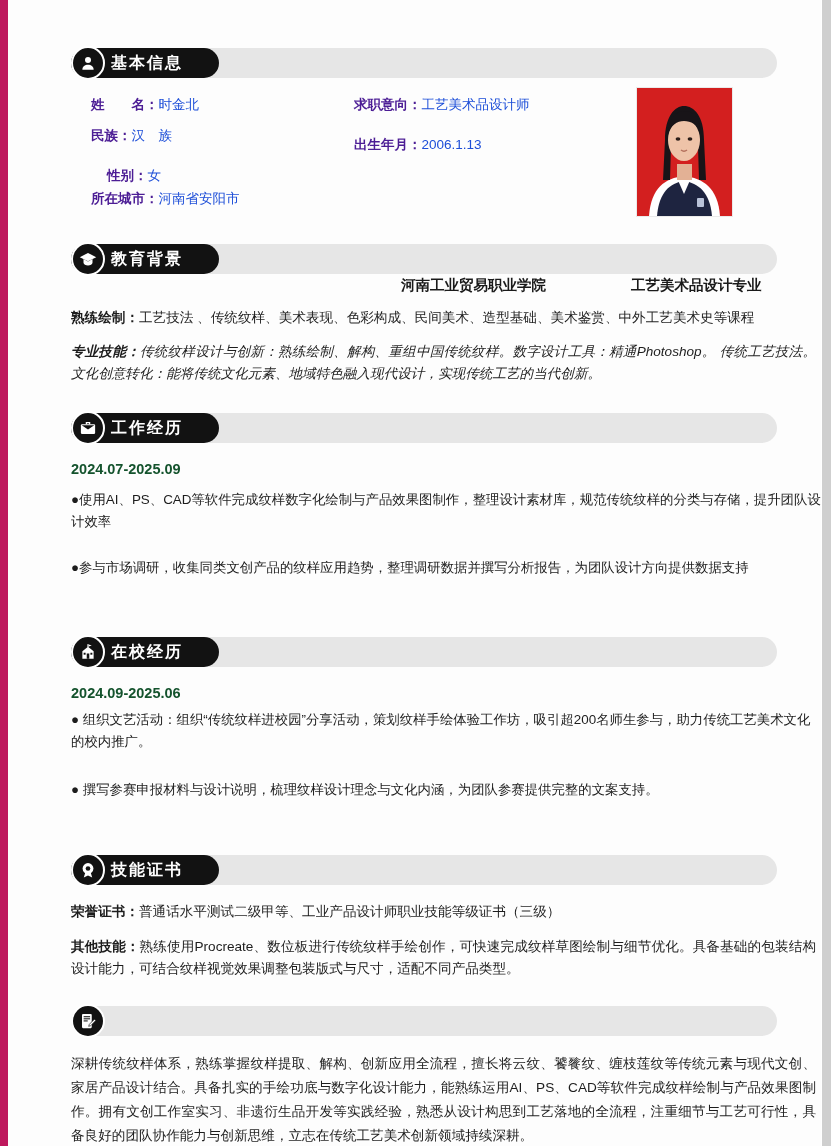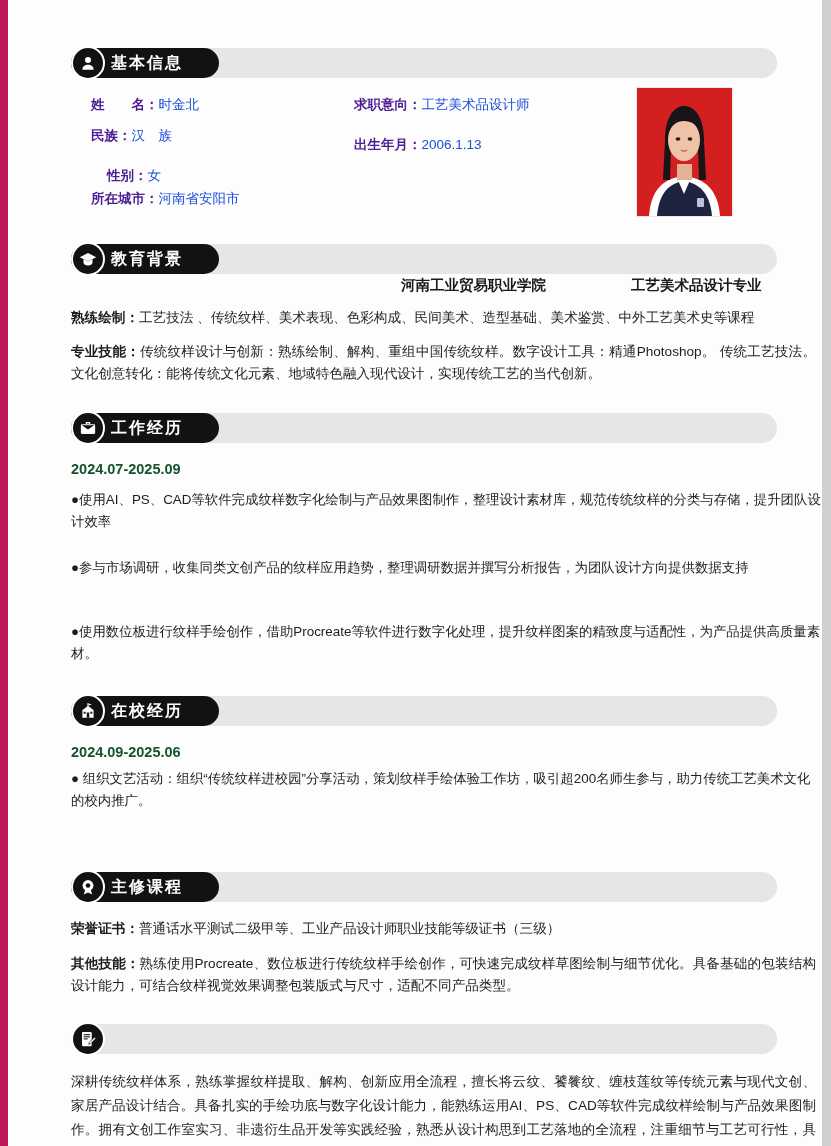--- a/index.html
+++ b/index.html
@@ -273,21 +273,21 @@
     </div>
 
     <div class="content">
       <div class="edu-row">
         <span class="edu-school">河南工业贸易职业学院</span>
         <span class="edu-major">工艺美术品设计专业</span>
       </div>
       <div class="para para-wide">
         <b>熟练绘制：</b><span>工艺技法 、传统纹样、美术表现、色彩构成、民间美术、造型基础、美术鉴赏、中外工艺美术史等课程</span>
       </div>
-      <div class="para para-wide" style="margin-top:12px;">
+      <div class="para para-wide" style="margin-top:12px;font-style:italic;">
         <b>专业技能：</b><span>传统纹样设计与创新：熟练绘制、解构、重组中国传统纹样。数字设计工具：精通Photoshop。 传统工艺技法。文化创意转化：能将传统文化元素、地域特色融入现代设计，实现传统工艺的当代创新。</span>
       </div>
     </div>
   </div>
 
   <div class="sec" style="margin-top:26px;">
     <div class="section-header">
       <div class="hdr-bar"></div>
       <div class="hdr-pill">
         <span class="hdr-title">工作经历</span>
@@ -298,21 +298,20 @@
           <rect x="2.5" y="7" width="19" height="13" rx="1.6" fill="#ffffff"></rect>
           <path d="M3.6 8.4 L12 14 L20.4 8.4 Z" fill="#121212"></path>
         </svg>
       </div>
     </div>
 
     <div class="content">
       <div class="date-line">2024.07-2025.09</div>
       <div class="bullet bullet-clip" style="width:750px; height:50px; overflow:hidden;">●使用AI、PS、CAD等软件完成纹样数字化绘制与产品效果图制作，整理设计素材库，规范传统纹样的分类与存储，提升团队设计效率</div>
       <div class="bullet bullet-clip" style="width:750px; height:48px; overflow:hidden; white-space:nowrap; margin-top:18px;">●参与市场调研，收集同类文创产品的纹样应用趋势，整理调研数据并撰写分析报告，为团队设计方向提供数据支持</div>
-      <div class="bullet bullet-clip" style="width:750px; margin-top:16px;">●使用数位板进行纹样手绘创作，借助Procreate等软件进行数字化处理，提升纹样图案的精致度与适配性，为产品提供高质量素材。</div>
     </div>
   </div>
 
   <div class="sec" style="margin-top:30px;">
     <div class="section-header">
       <div class="hdr-bar"></div>
       <div class="hdr-pill">
         <span class="hdr-title">在校经历</span>
       </div>
       <div class="hdr-icon">
@@ -323,28 +322,29 @@
           <rect x="10.3" y="14" width="3.4" height="7" fill="#121212"></rect>
           <rect x="6.2" y="13" width="2.6" height="2.6" fill="#121212"></rect>
           <rect x="15.2" y="13" width="2.6" height="2.6" fill="#121212"></rect>
         </svg>
       </div>
     </div>
 
     <div class="content">
       <div class="date-line">2024.09-2025.06</div>
       <div class="bullet bullet-clip" style="width:752px; height:50px; overflow:hidden; margin-top:8px;">● 组织文艺活动：组织“传统纹样进校园”分享活动，策划纹样手绘体验工作坊，吸引超200名师生参与，助力传统工艺美术文化的校内推广。</div>
+      <div class="bullet bullet-clip" style="width:752px; margin-top:20px;">● 撰写参赛申报材料与设计说明，梳理纹样设计理念与文化内涵，为团队参赛提供完整的文案支持。</div>
     </div>
   </div>
 
   <div class="sec" style="margin-top:52px;">
     <div class="section-header">
       <div class="hdr-bar"></div>
       <div class="hdr-pill">
-        <span class="hdr-title">主修课程</span>
+        <span class="hdr-title">技能证书</span>
       </div>
       <div class="hdr-icon">
         <svg width="18" height="18" viewBox="0 0 24 24" aria-hidden="true">
           <circle cx="12" cy="10" r="7.2" fill="#ffffff"></circle>
           <circle cx="12" cy="10" r="3.1" fill="#121212"></circle>
           <path d="M8.2 16 L6.4 22 L12 19.4 L17.6 22 L15.8 16 Z" fill="#ffffff"></path>
         </svg>
       </div>
     </div>
 

